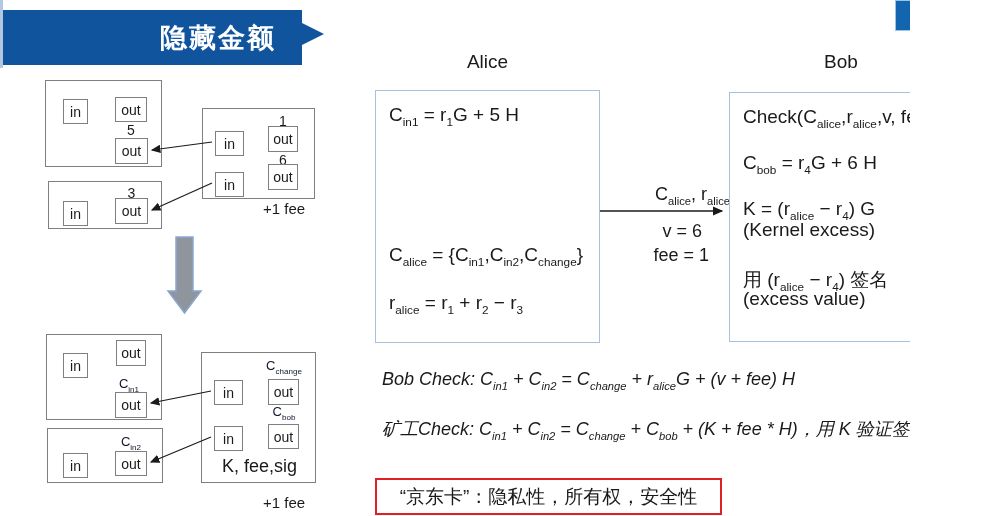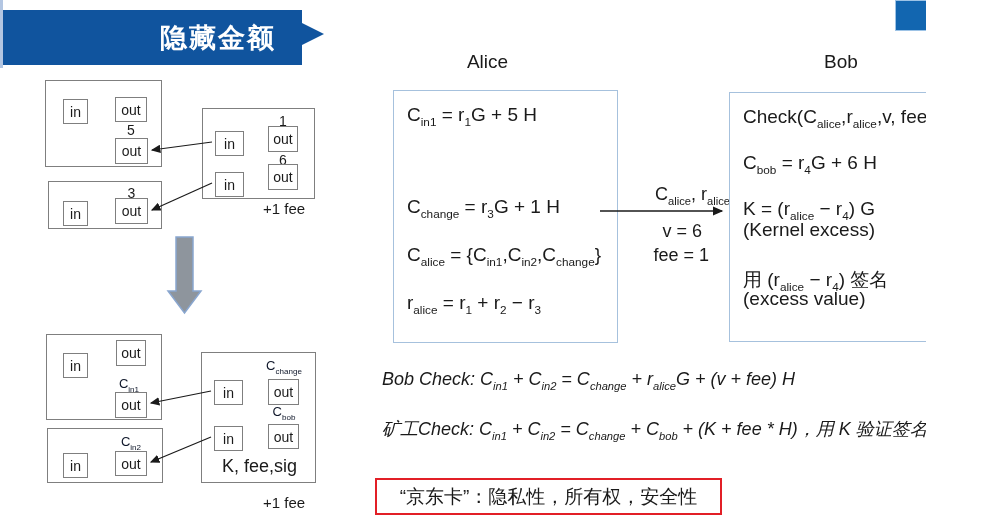--- a/index.html
+++ b/index.html
@@ -1,18 +1,18 @@
 <!DOCTYPE html>
 <html><head>
 <meta charset="utf-8">
 <style>
   html,body { margin:0; padding:0; background:#ffffff; }
   .stage {
     position:relative; width:910px; height:516px; background:#ffffff;
-    font-family:"Liberation Sans", sans-serif; color:#1a1a1a; overflow:hidden;padding-left:16px;
+    font-family:"Liberation Sans", sans-serif; color:#1a1a1a; overflow:hidden;
   }
   sub { font-size:0.62em; }
   .banner-strip { position:absolute; left:0; top:0; width:3px; height:68px; background:#b3c6e2; }
   .banner {
     position:absolute; left:3px; top:10px; width:299px; height:55px; background:#10549e;
     color:#ffffff; font-size:27px; font-weight:bold; letter-spacing:2px;
     display:flex; align-items:center; justify-content:flex-end;
     padding-right:26px; box-sizing:border-box;
   }
   .banner-tip {
@@ -103,23 +103,22 @@
     <div class="iobox" style="left:12px;top:27px;width:29px;height:25px">in</div>
     <div class="iobox" style="left:66px;top:26px;width:31px;height:26px">out</div>
     <div class="clabel" style="left:62px;top:51px;width:40px">C<sub>bob</sub></div>
     <div class="iobox" style="left:12px;top:73px;width:29px;height:25px">in</div>
     <div class="iobox" style="left:66px;top:71px;width:31px;height:25px">out</div>
     <div class="kernel" style="left:6px;top:103px;width:103px">K, fee,sig</div>
   </div>
   <div class="feenote" style="left:263px;top:494px">+1 fee</div>
 
   <div class="ptitle" style="left:375px;top:51px;width:225px">Alice</div>
-  <div class="panel" style="left:393px;top:90px;width:225px;height:253px">
+  <div class="panel" style="left:375px;top:90px;width:225px;height:253px">
     <div class="pline" style="top:13px">C<sub>in1</sub> = r<sub>1</sub>G + 5 H</div>
-    <div class="pline" style="top:105px">C<sub>change</sub> = r<sub>3</sub>G + 1 H</div>
     <div class="pline" style="top:153px">C<sub>alice</sub> = {C<sub>in1</sub>,C<sub>in2</sub>,C<sub>change</sub>}</div>
     <div class="pline" style="top:201px">r<sub>alice</sub> = r<sub>1</sub> + r<sub>2</sub> − r<sub>3</sub></div>
   </div>
 
   <div class="tlabel" style="left:598px;top:184px;width:132px">C<sub>alice</sub>, r<sub>alice</sub></div>
   <div class="tlabel" style="left:598px;top:221px;width:104px">v = 6</div>
   <div class="tlabel" style="left:605px;top:245px;width:104px">fee = 1</div>
 
   <div class="ptitle" style="left:729px;top:51px;width:224px">Bob</div>
   <div class="panel" style="left:729px;top:92px;width:224px;height:250px">

